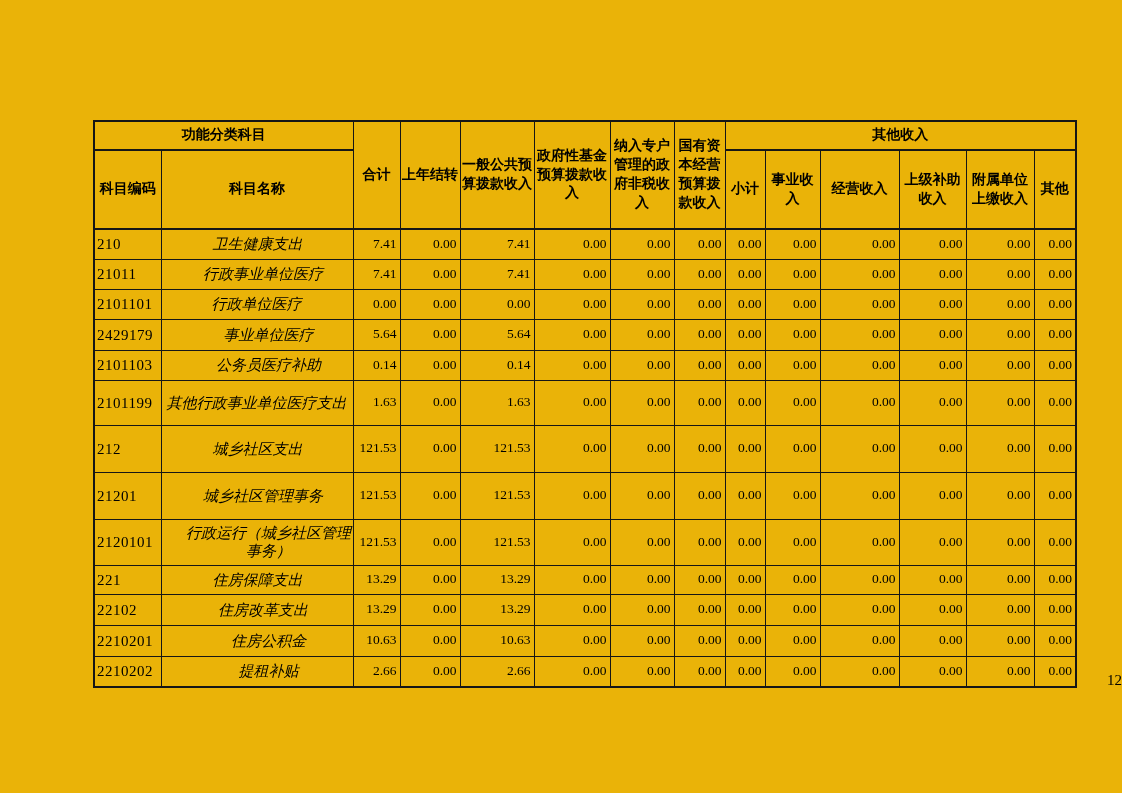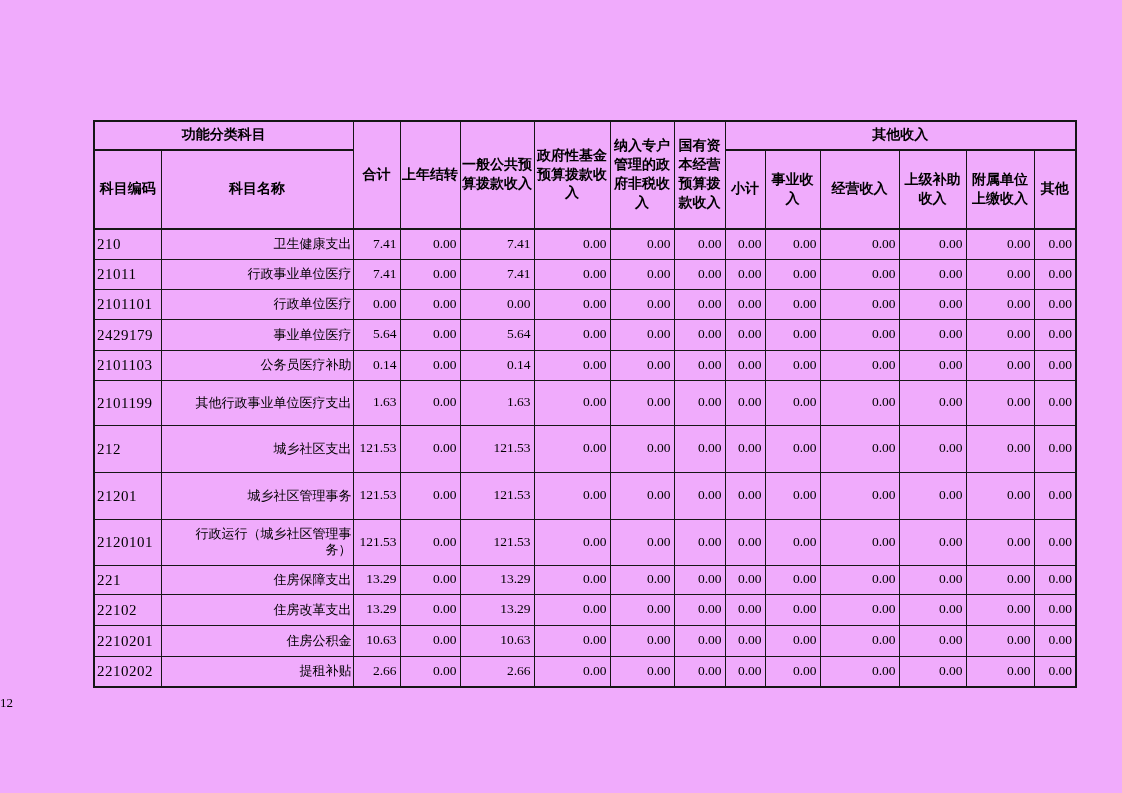--- a/index.html
+++ b/index.html
@@ -6,21 +6,21 @@
     margin: 0;
     padding: 0;
     background: #ffffff;
     font-family: "Liberation Serif", "DejaVu Serif", serif;
     color: #000000;
   }
   .page {
     position: relative;
     width: 1122px;
     height: 793px;
-    background: #f0abfc;
+    background: #eab308;
     overflow: hidden;
   }
   .budget-table {
     position: absolute;
     left: 93px;
     top: 120px;
     width: 982px;
     border-collapse: collapse;
     table-layout: fixed;
     border: 2px solid #161616;
@@ -48,36 +48,37 @@
     font-size: 13.5px;
     line-height: 1.2;
   }
   .budget-table tbody td.code {
     font-size: 15px;
     text-align: left;
     padding: 0 2px;
     letter-spacing: 0.5px;
   }
   .budget-table tbody td.name {
-    font-size: 13px;
-    text-align: right;
+    font-size: 15px;
+    text-align: center;
     padding-right: 1px;
     word-break: break-all;
+    font-style: italic;
   }
   .budget-table tbody td.num {
     text-align: right;
     padding-right: 3px;
   }
   .page-number {
     position: absolute;
     left: 0;
     right: 0;
-    top: 695px;
-    text-align: left;
-    font-size: 13px;
+    top: 672px;
+    text-align: right;
+    font-size: 15px;
     font-family: "Liberation Serif", "DejaVu Serif", serif;
   }
 </style>
 </head>
 <body>
 
 <div class="page">
 
   <table class="budget-table">
     <colgroup>

